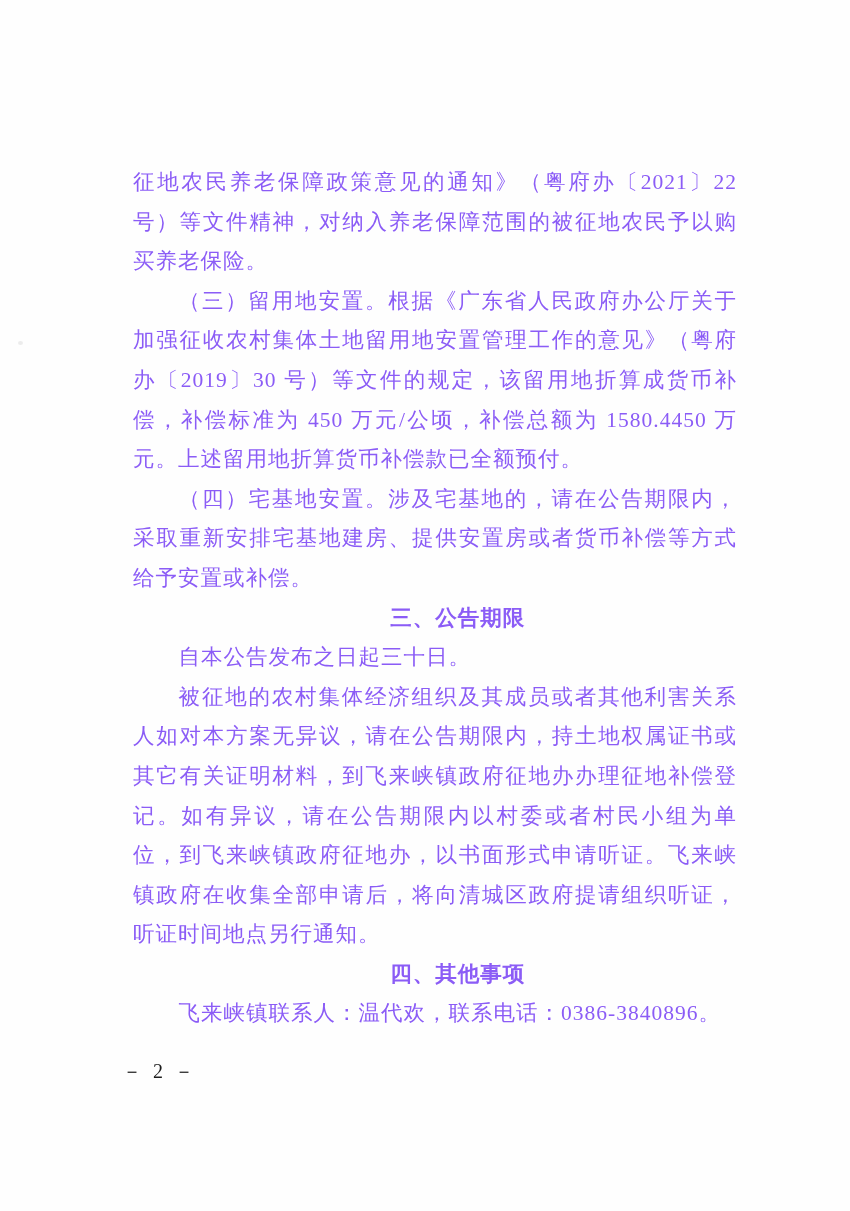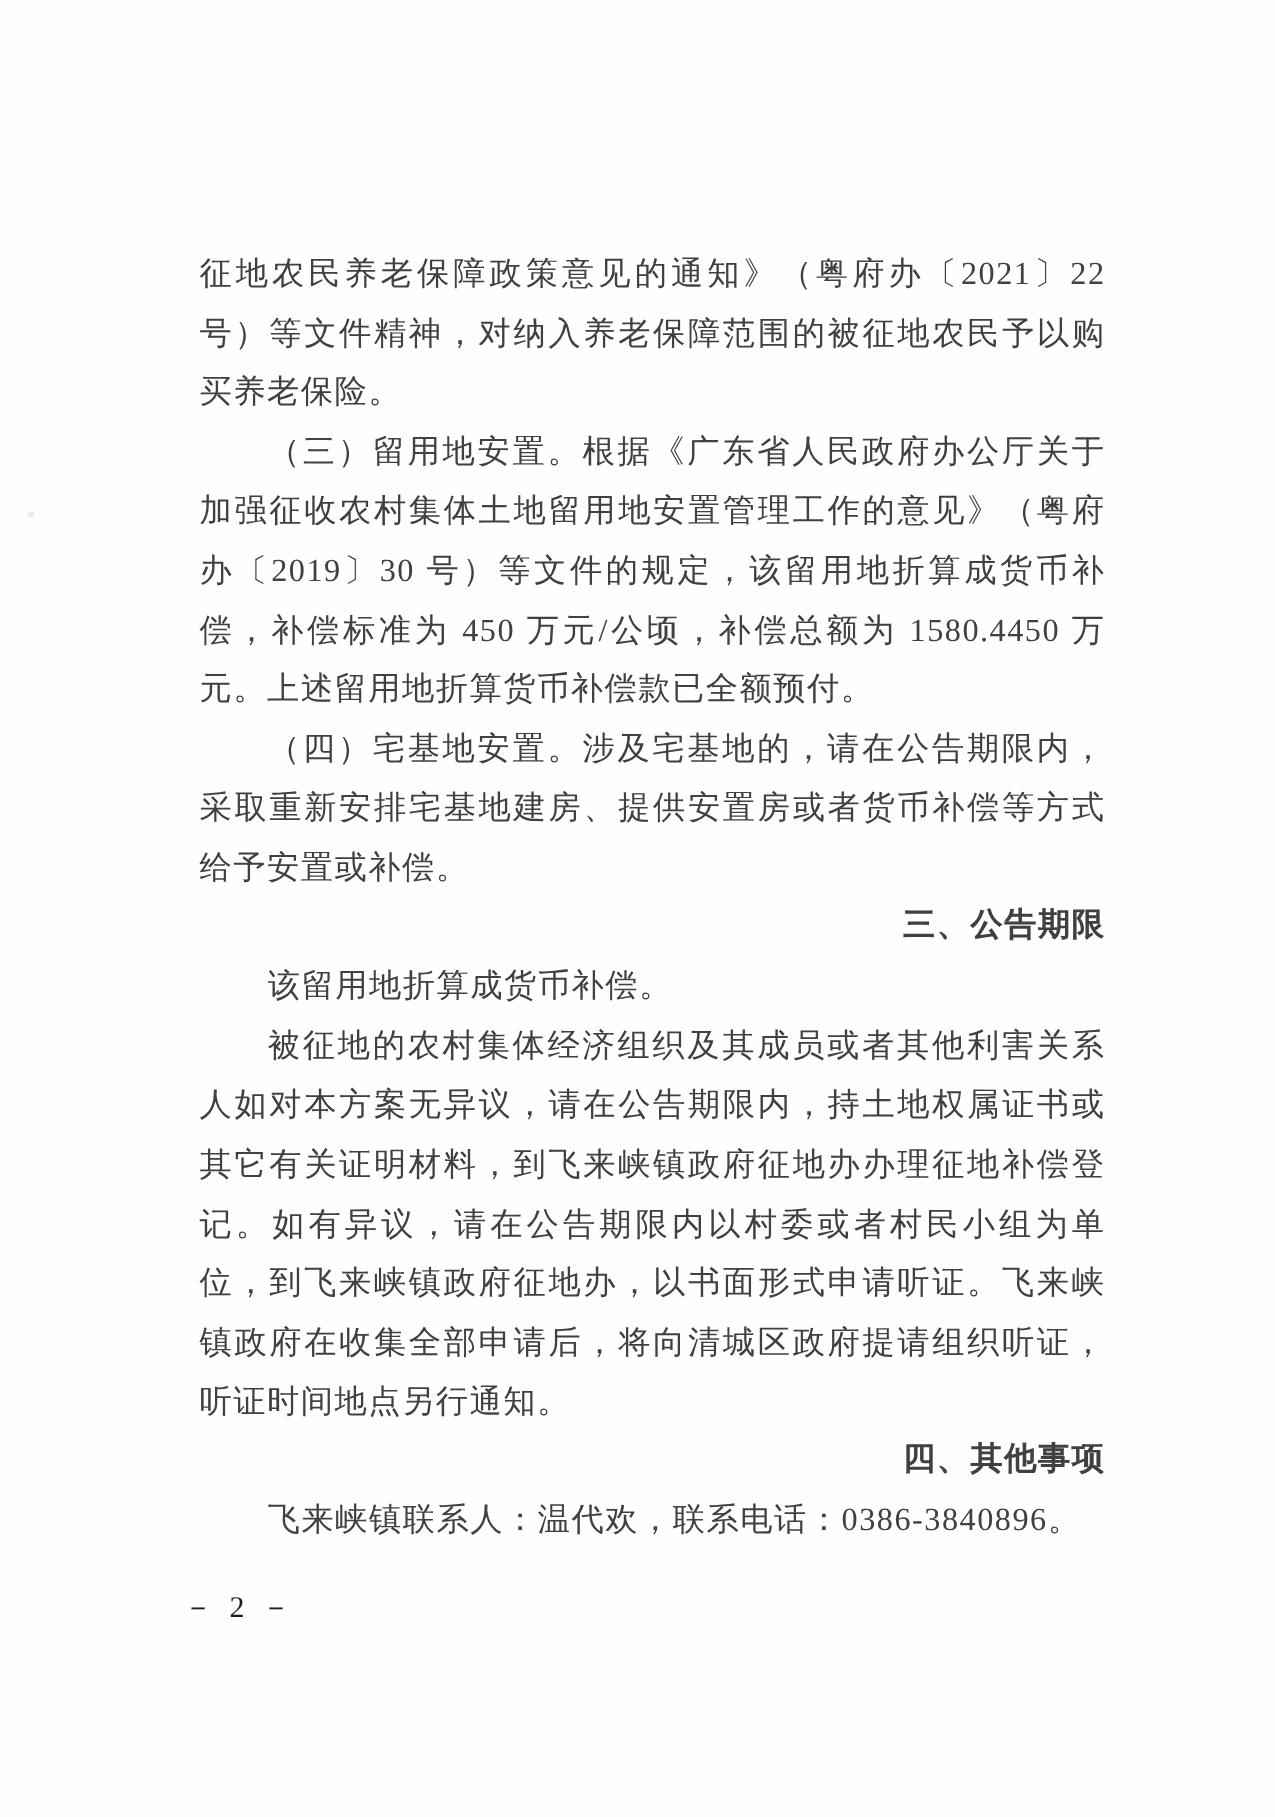--- a/index.html
+++ b/index.html
@@ -14,38 +14,38 @@
     position: relative;
     width: 850px;
     height: 1211px;
     background: #fefefe;
   }
   .text-block {
     position: absolute;
     left: 133px;
     top: 163px;
     width: 604px;
-    color: #404040;
+    color: #8b5cf6;
     font-family: "Liberation Serif", "DejaVu Serif", serif;
     font-size: 21.5px;
     line-height: 39.6px;
     letter-spacing: 1px;
     text-align: justify;
   }
   .text-block p {
     margin: 0;
     padding: 0;
   }
   .para-indent {
     text-indent: 2.12em;
   }
   .heading {
-    font-family: Liberation Mono, monospace;
+    font-family: Liberation Serif, serif;
     font-weight: 700;
-    text-align: right;
+    text-align: center;
   }
   .page-number {
     position: absolute;
     left: 122px;
     top: 1058px;
     color: #1d1d1d;
     font-family: "Liberation Serif", "DejaVu Serif", serif;
     font-size: 20px;
     letter-spacing: 3px;
     white-space: pre;
@@ -68,21 +68,21 @@
 
   <div class="text-block">
     <p>征地农民养老保障政策意见的通知》（粤府办〔2021〕22 号）等文件精神，对纳入养老保障范围的被征地农民予以购买养老保险。</p>
 
     <p class="para-indent">（三）留用地安置。根据《广东省人民政府办公厅关于加强征收农村集体土地留用地安置管理工作的意见》（粤府办〔2019〕30 号）等文件的规定，该留用地折算成货币补偿，补偿标准为 450 万元/公顷，补偿总额为 1580.4450 万元。上述留用地折算货币补偿款已全额预付。</p>
 
     <p class="para-indent">（四）宅基地安置。涉及宅基地的，请在公告期限内，采取重新安排宅基地建房、提供安置房或者货币补偿等方式给予安置或补偿。</p>
 
     <p class="para-indent heading">三、公告期限</p>
 
-    <p class="para-indent">该留用地折算成货币补偿。</p>
+    <p class="para-indent">自本公告发布之日起三十日。</p>
 
     <p class="para-indent">被征地的农村集体经济组织及其成员或者其他利害关系人如对本方案无异议，请在公告期限内，持土地权属证书或其它有关证明材料，到飞来峡镇政府征地办办理征地补偿登记。如有异议，请在公告期限内以村委或者村民小组为单位，到飞来峡镇政府征地办，以书面形式申请听证。飞来峡镇政府在收集全部申请后，将向清城区政府提请组织听证，听证时间地点另行通知。</p>
 
     <p class="para-indent heading">四、其他事项</p>
 
     <p class="para-indent">飞来峡镇联系人：温代欢，联系电话：0386-3840896。</p>
   </div>
 
   <div class="page-number">－ 2 －</div>
 </div>

